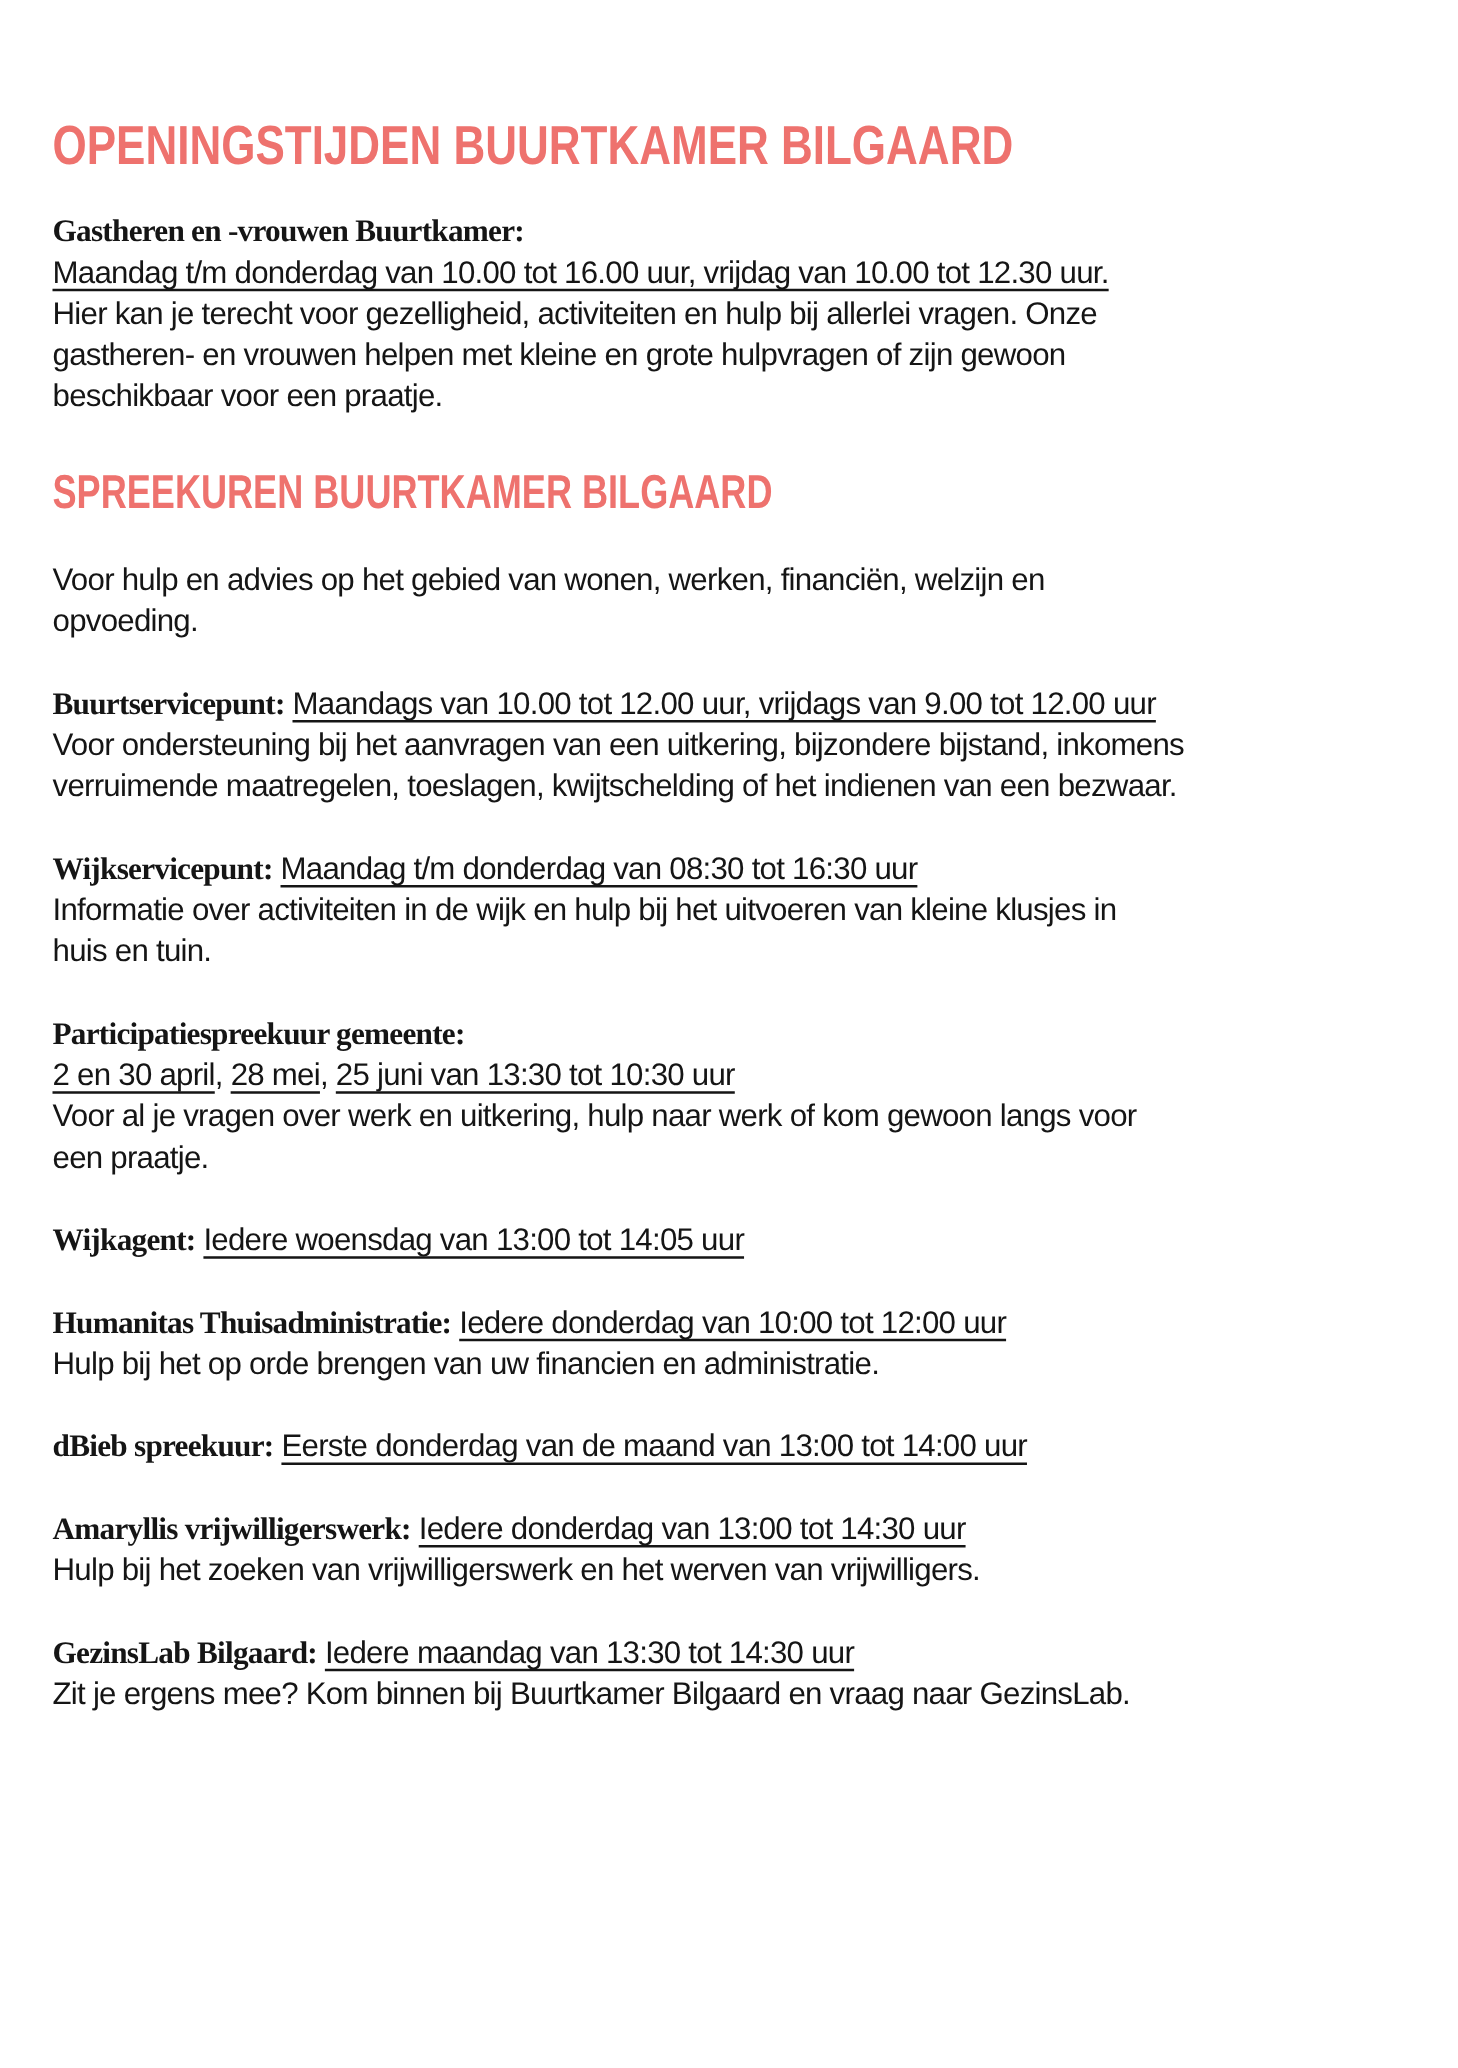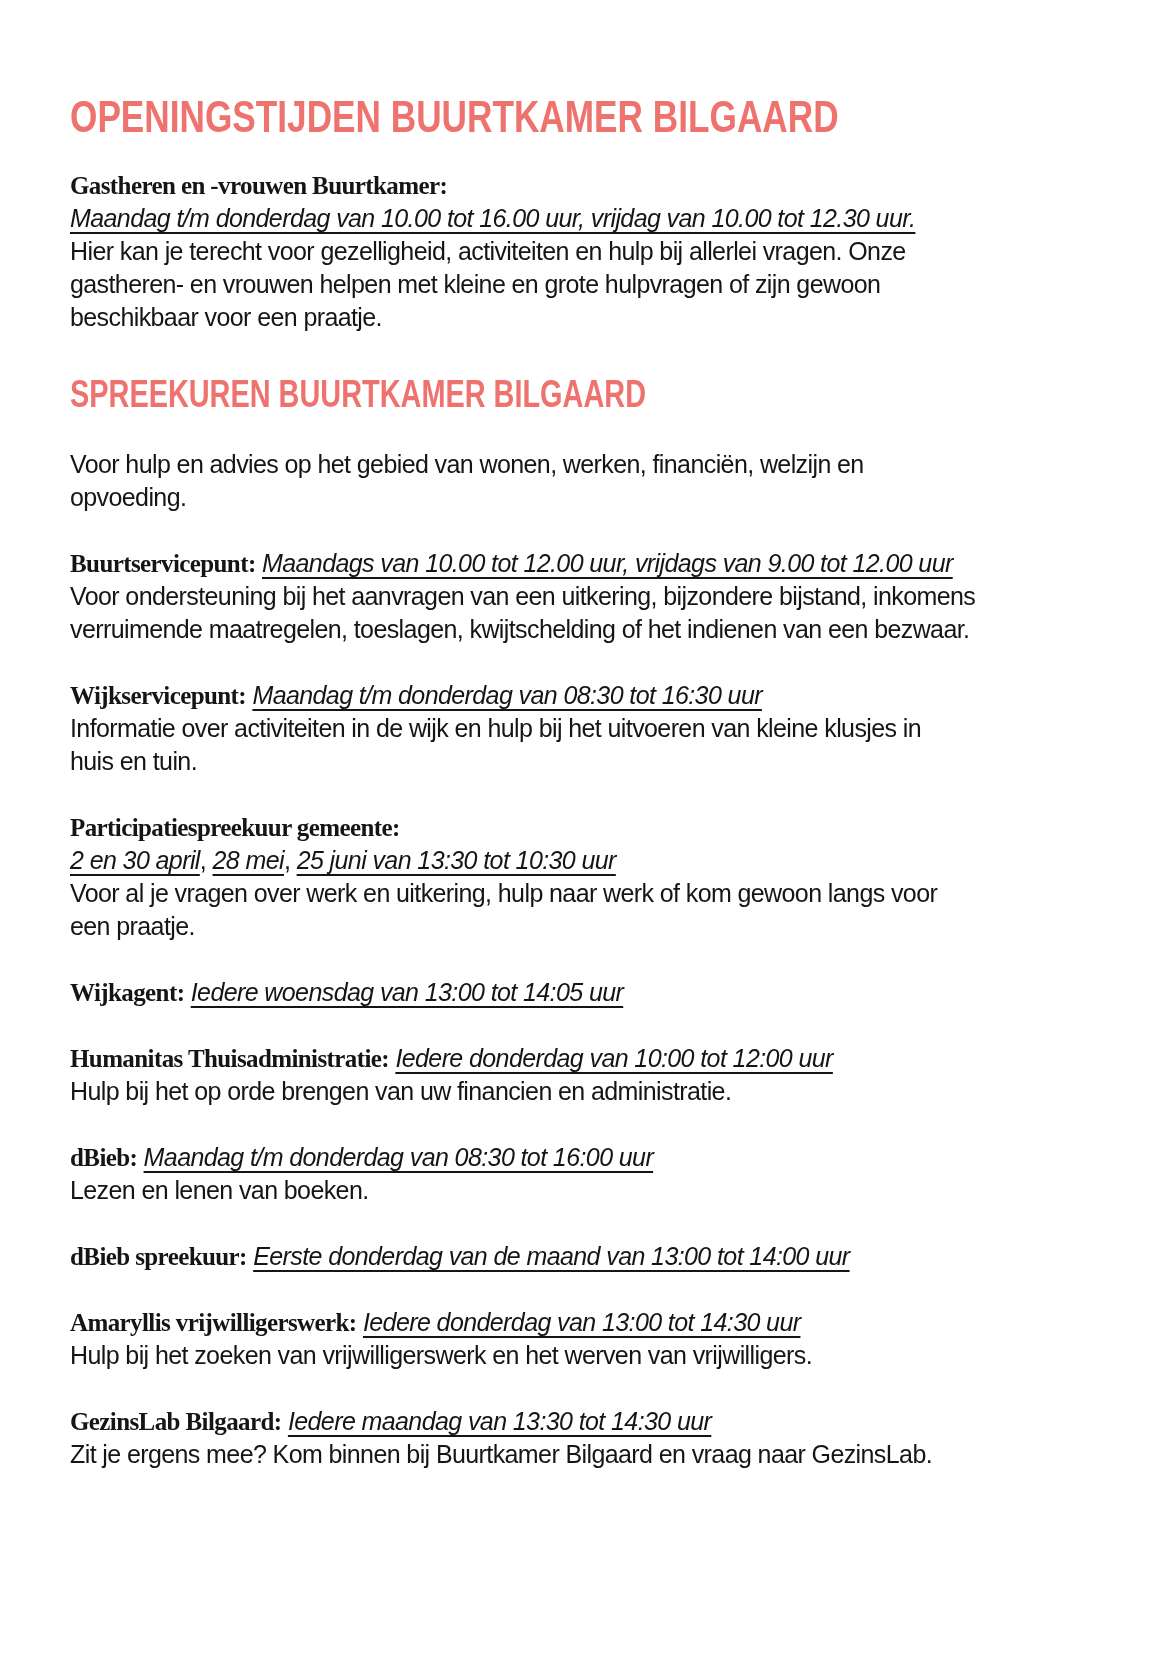--- a/index.html
+++ b/index.html
@@ -6,21 +6,21 @@
     margin: 0;
     padding: 0;
     background: #ffffff;
   }
   .page {
     position: relative;
     width: 1166px;
     height: 1654px;
     box-sizing: border-box;
     background: #ffffff;
-    padding: 95px 40px 0 70px;
+    padding: 95px 40px 0 42px;
     overflow: hidden;
     font-family: "Liberation Sans", sans-serif;
     color: #151515;
     font-size: 25px;
     line-height: 33px;
     letter-spacing: -0.6px;
   }
   .main-heading {
     margin: 0 0 30px 0;
     font-size: 44px;
@@ -51,21 +51,20 @@
     white-space: nowrap;
   }
   .lbl {
     font-weight: bold;
     font-family: Liberation Serif, serif;
   }
   .u {
     text-decoration: underline;
     text-decoration-thickness: 2px;
     text-underline-offset: 5px;
-    font-style: italic;
   }
   .desc {
     margin: 0;
     white-space: pre;
   }
 </style>
 </head>
 <body>
 
 <div class="page">
@@ -108,24 +107,20 @@
 
   <div class="block">
     <p class="line"><span class="lbl">Wijkagent:</span> <span class="u">Iedere woensdag van 13:00 tot 14:05 uur</span></p>
   </div>
 
   <div class="block">
     <p class="line"><span class="lbl">Humanitas Thuisadministratie:</span> <span class="u">Iedere donderdag van 10:00 tot 12:00 uur</span></p>
     <p class="desc">Hulp bij het op orde brengen van uw financien en administratie.</p>
   </div>
 
-  <div class="block">
-    <p class="line"><span class="lbl">dBieb:</span> <span class="u">Maandag t/m donderdag van 08:30 tot 16:00 uur</span></p>
-    <p class="desc">Lezen en lenen van boeken.</p>
-  </div>
 
   <div class="block">
     <p class="line"><span class="lbl">dBieb spreekuur:</span> <span class="u">Eerste donderdag van de maand van 13:00 tot 14:00 uur</span></p>
   </div>
 
   <div class="block">
     <p class="line"><span class="lbl">Amaryllis vrijwilligerswerk:</span> <span class="u">Iedere donderdag van 13:00 tot 14:30 uur</span></p>
     <p class="desc">Hulp bij het zoeken van vrijwilligerswerk en het werven van vrijwilligers.</p>
   </div>
 

